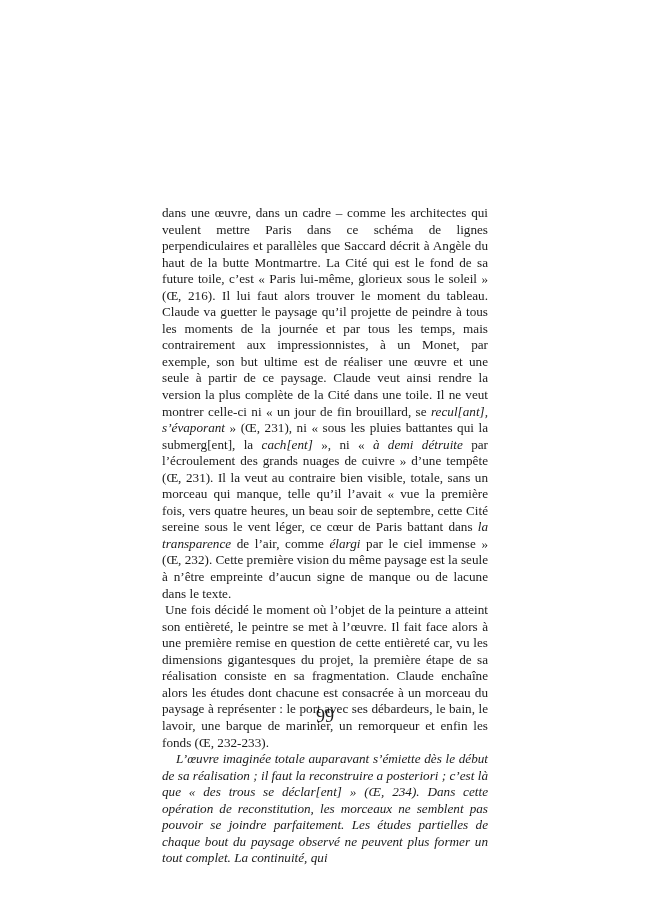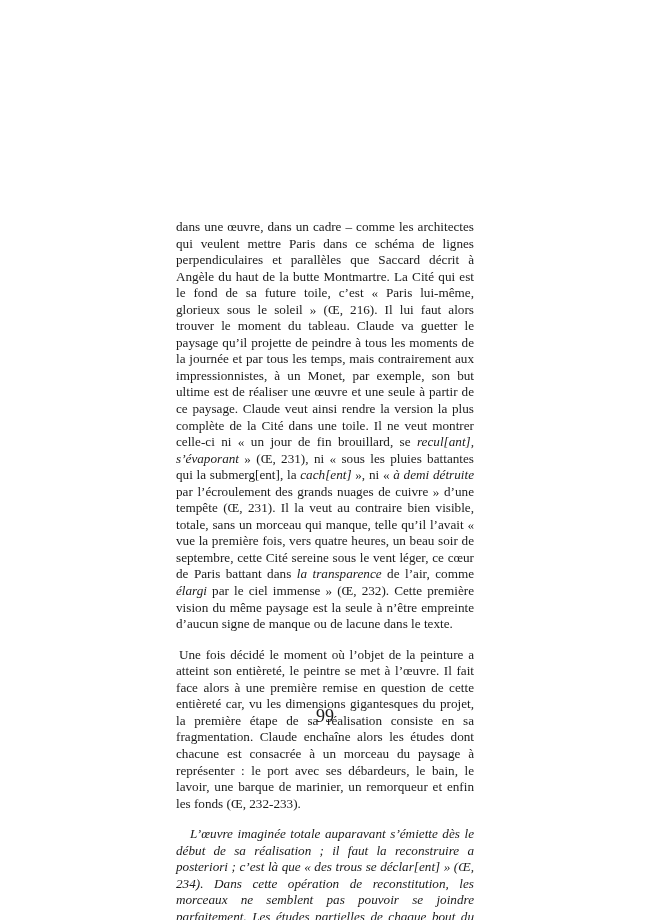--- a/index.html
+++ b/index.html
@@ -9,21 +9,21 @@
     position: absolute;
     left: 162px;
     top: 205px;
     width: 326px;
     font-family: "Liberation Serif", "DejaVu Serif", serif;
     font-size: 13.2px;
     line-height: 16.55px;
     color: #1a1a1a;
     text-align: justify;
   }
-  .text-block p { margin: 14px; }
+  .text-block p { margin: 0; }
   .text-block p.indent-small { text-indent: 3px; }
   .text-block p.indent-large { text-indent: 14px; font-style: italic; }
   .text-block i { font-style: italic; }
   .page-number {
     position: absolute;
     left: 0;
     width: 650px;
     top: 706px;
     text-align: center;
     font-family: "Liberation Serif", "DejaVu Serif", serif;

